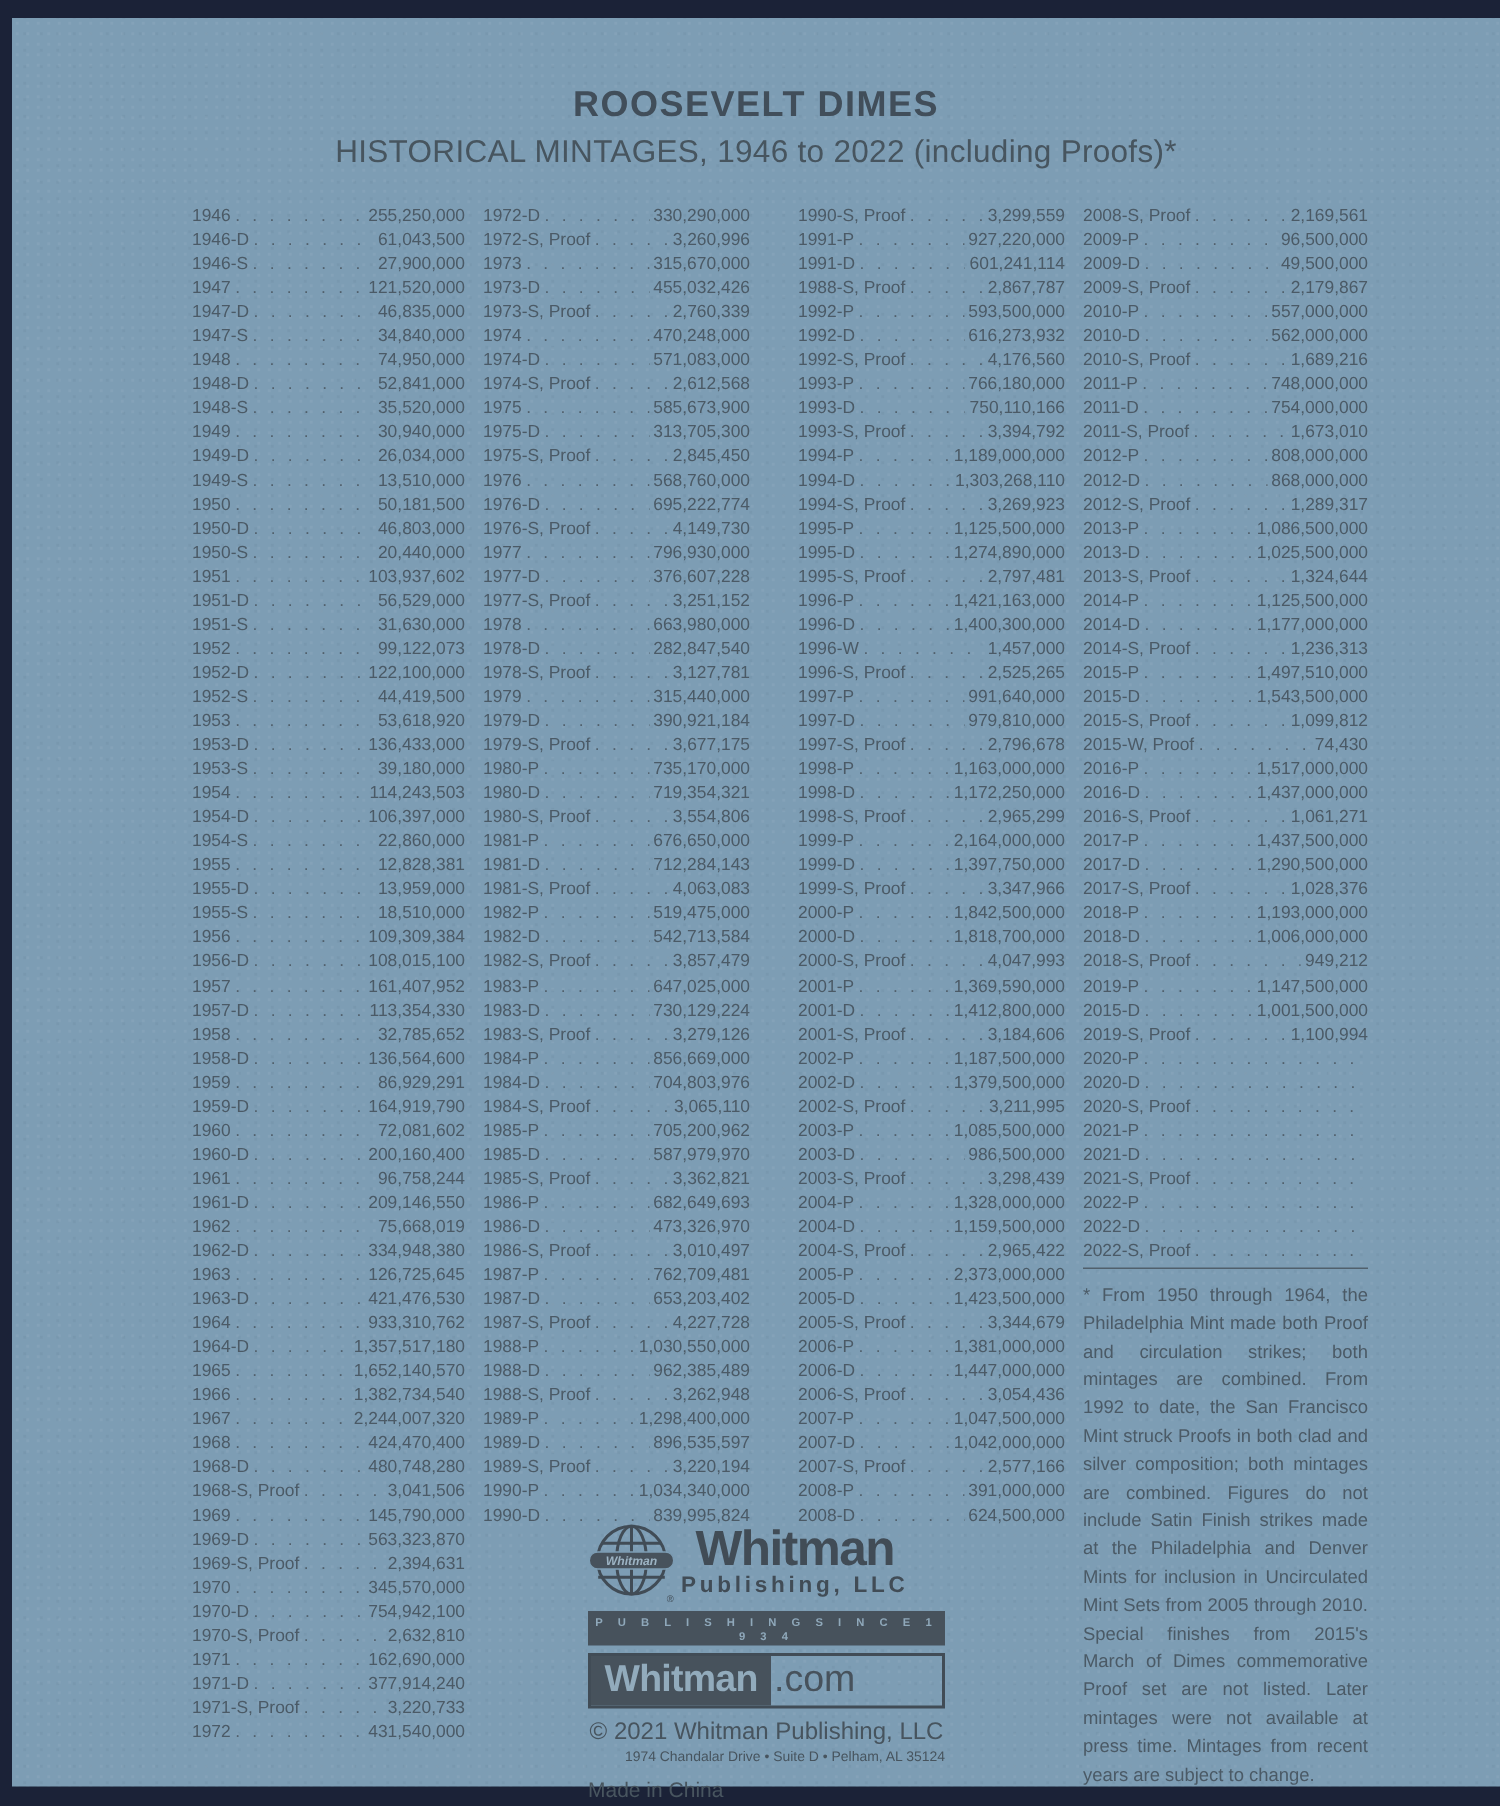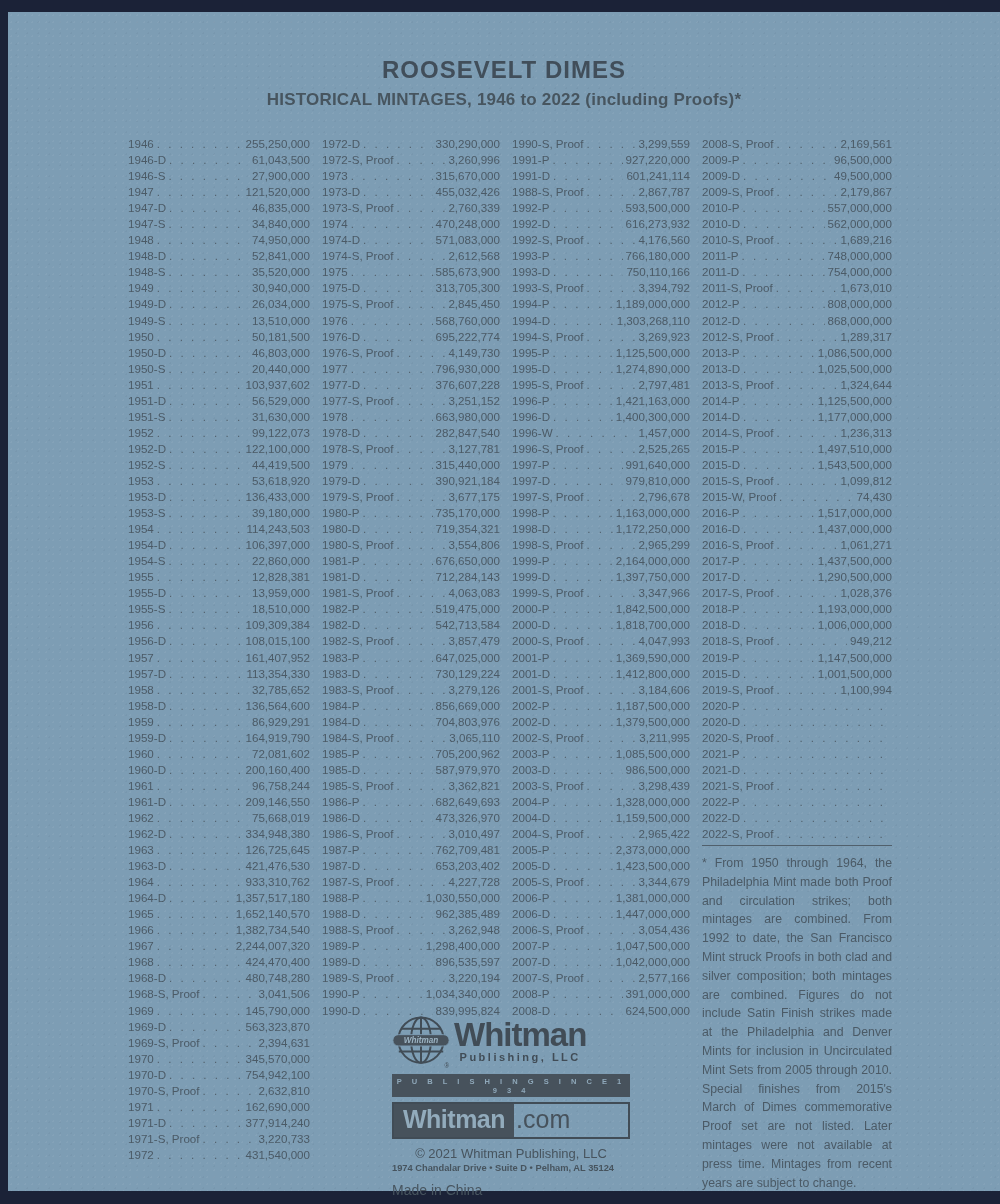--- a/index.html
+++ b/index.html
@@ -17,29 +17,29 @@
     background-size:7px 7px,11px 11px;
     background-position:0 0,3px 5px;
     color:#4b5a66;
     padding-left:48px;
   }
   .titleblock{position:absolute;left:0;right:0;top:44px;text-align:center;}
   .title{
     font-size:24px;font-weight:bold;letter-spacing:1px;color:#414e5a;margin:0;
   }
   .subtitle{
-    font-size:17px;font-weight:bold;color:#47555f;margin:6px 0 0 0;letter-spacing:0.2px;
+    font-size:21px;font-weight:normal;color:#47555f;margin:6px 0 0 0;letter-spacing:0.2px;
   }
   .columns{
     position:absolute;left:120px;top:125px;display:flex;gap:12px;align-items:flex-start;
   }
   .col{display:flex;flex-direction:column;}
   .col0{width:182px;}
   .col1{width:178px;}
-  .col2{width:178px;}
+  .col2{width:178px;margin-left:20px;}
   .col3{width:190px;}
   .row{
     display:flex;align-items:baseline;height:16.05px;font-size:11.6px;
     white-space:nowrap;color:#4b5a66;
   }
   .lbl{flex:0 0 auto;}
   .dots{
     flex:1 1 auto;overflow:hidden;margin:0 3px;letter-spacing:2.5px;
     color:#51606c;
   }
@@ -49,38 +49,38 @@
     margin-top:2px;border-top:1.5px solid #51606c;padding-top:8px;
     font-size:12.3px;line-height:18.8px;text-align:justify;color:#4b5a66;
   }
   .logoblock{
     position:absolute;left:384px;top:1000px;width:238px;color:#414c56;
   }
   .logo-top{display:flex;align-items:center;}
   .globe{flex:0 0 auto;margin-right:4px;}
   .wordmark-wrap{display:flex;flex-direction:column;align-items:center;}
   .wordmark{font-size:33px;font-weight:bold;letter-spacing:-1px;line-height:30px;color:#414c56;}
-  .publlc{font-size:11px;font-weight:bold;letter-spacing:2.5px;color:#414c56;margin-top:1px;}
+  .publlc{font-size:15px;font-weight:bold;letter-spacing:2.5px;color:#414c56;margin-top:1px;}
   .tagline{
     margin-top:4px;background:#47525c;color:#8fa8ba;text-align:center;
     font-size:7.5px;font-weight:bold;letter-spacing:4px;padding:2.5px 0 2px 0;
   }
   .combox{
     margin-top:5px;border:2.5px solid #414c56;display:flex;align-items:stretch;
     background:transparent;
   }
   .combox .brand{
     background:#47525c;color:#92abbc;font-weight:bold;font-size:25px;
     padding:1px 9px 3px 9px;letter-spacing:-0.5px;
   }
   .combox .suffix{
     color:#47525c;font-size:25px;display:flex;align-items:center;padding:0 8px 2px 2px;text-align:center;
   }
-  .copyright{margin-top:7px;text-align:center;font-size:13px;color:#47545e;}
-  .address{margin-top:2px;text-align:left;font-size:9.3px;font-weight:bold;color:#47545e;}
+  .copyright{margin-top:7px;text-align:center;font-size:16px;color:#47545e;}
+  .address{margin-top:2px;text-align:right;font-size:9.3px;font-weight:normal;color:#47545e;}
   .madein{margin-top:9px;text-align:left;font-size:14px;color:#48555f;}
 </style>
 </head>
 <body>
 
 <div class="page">
 
   <div class="titleblock">
     <h1 class="title">ROOSEVELT DIMES</h1>
     <h2 class="subtitle">HISTORICAL MINTAGES, 1946 to 2022 (including Proofs)*</h2>

